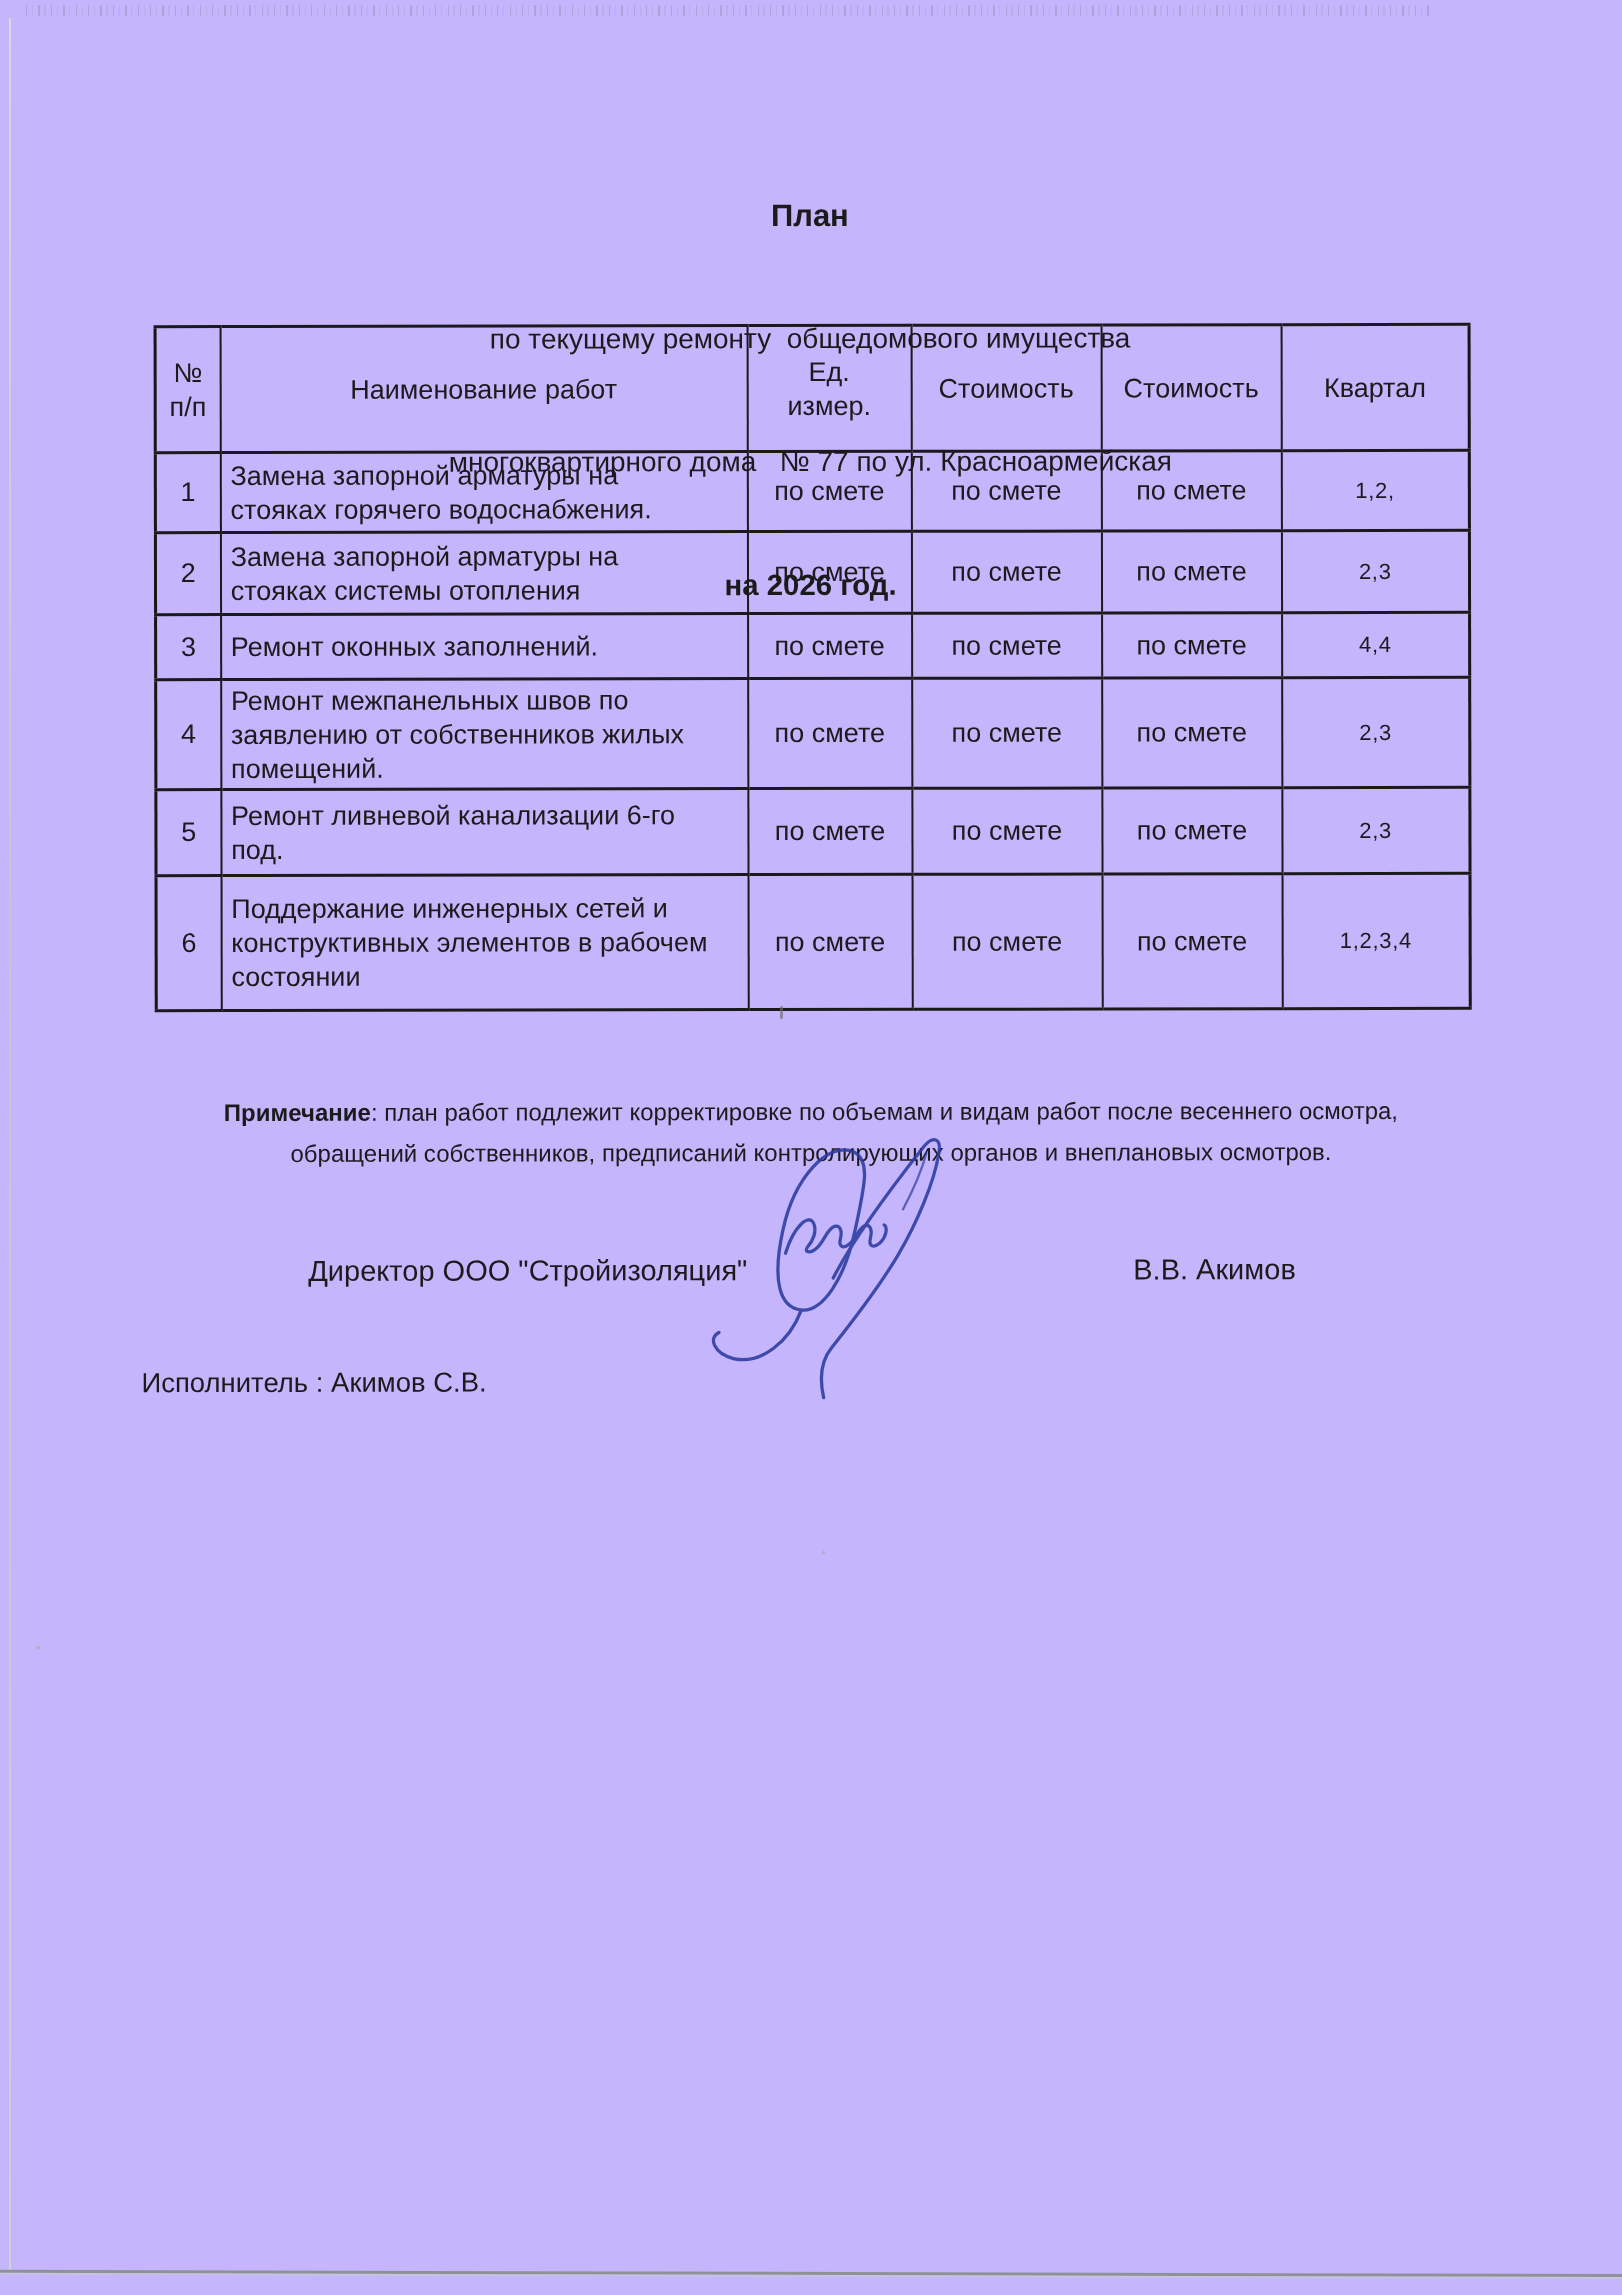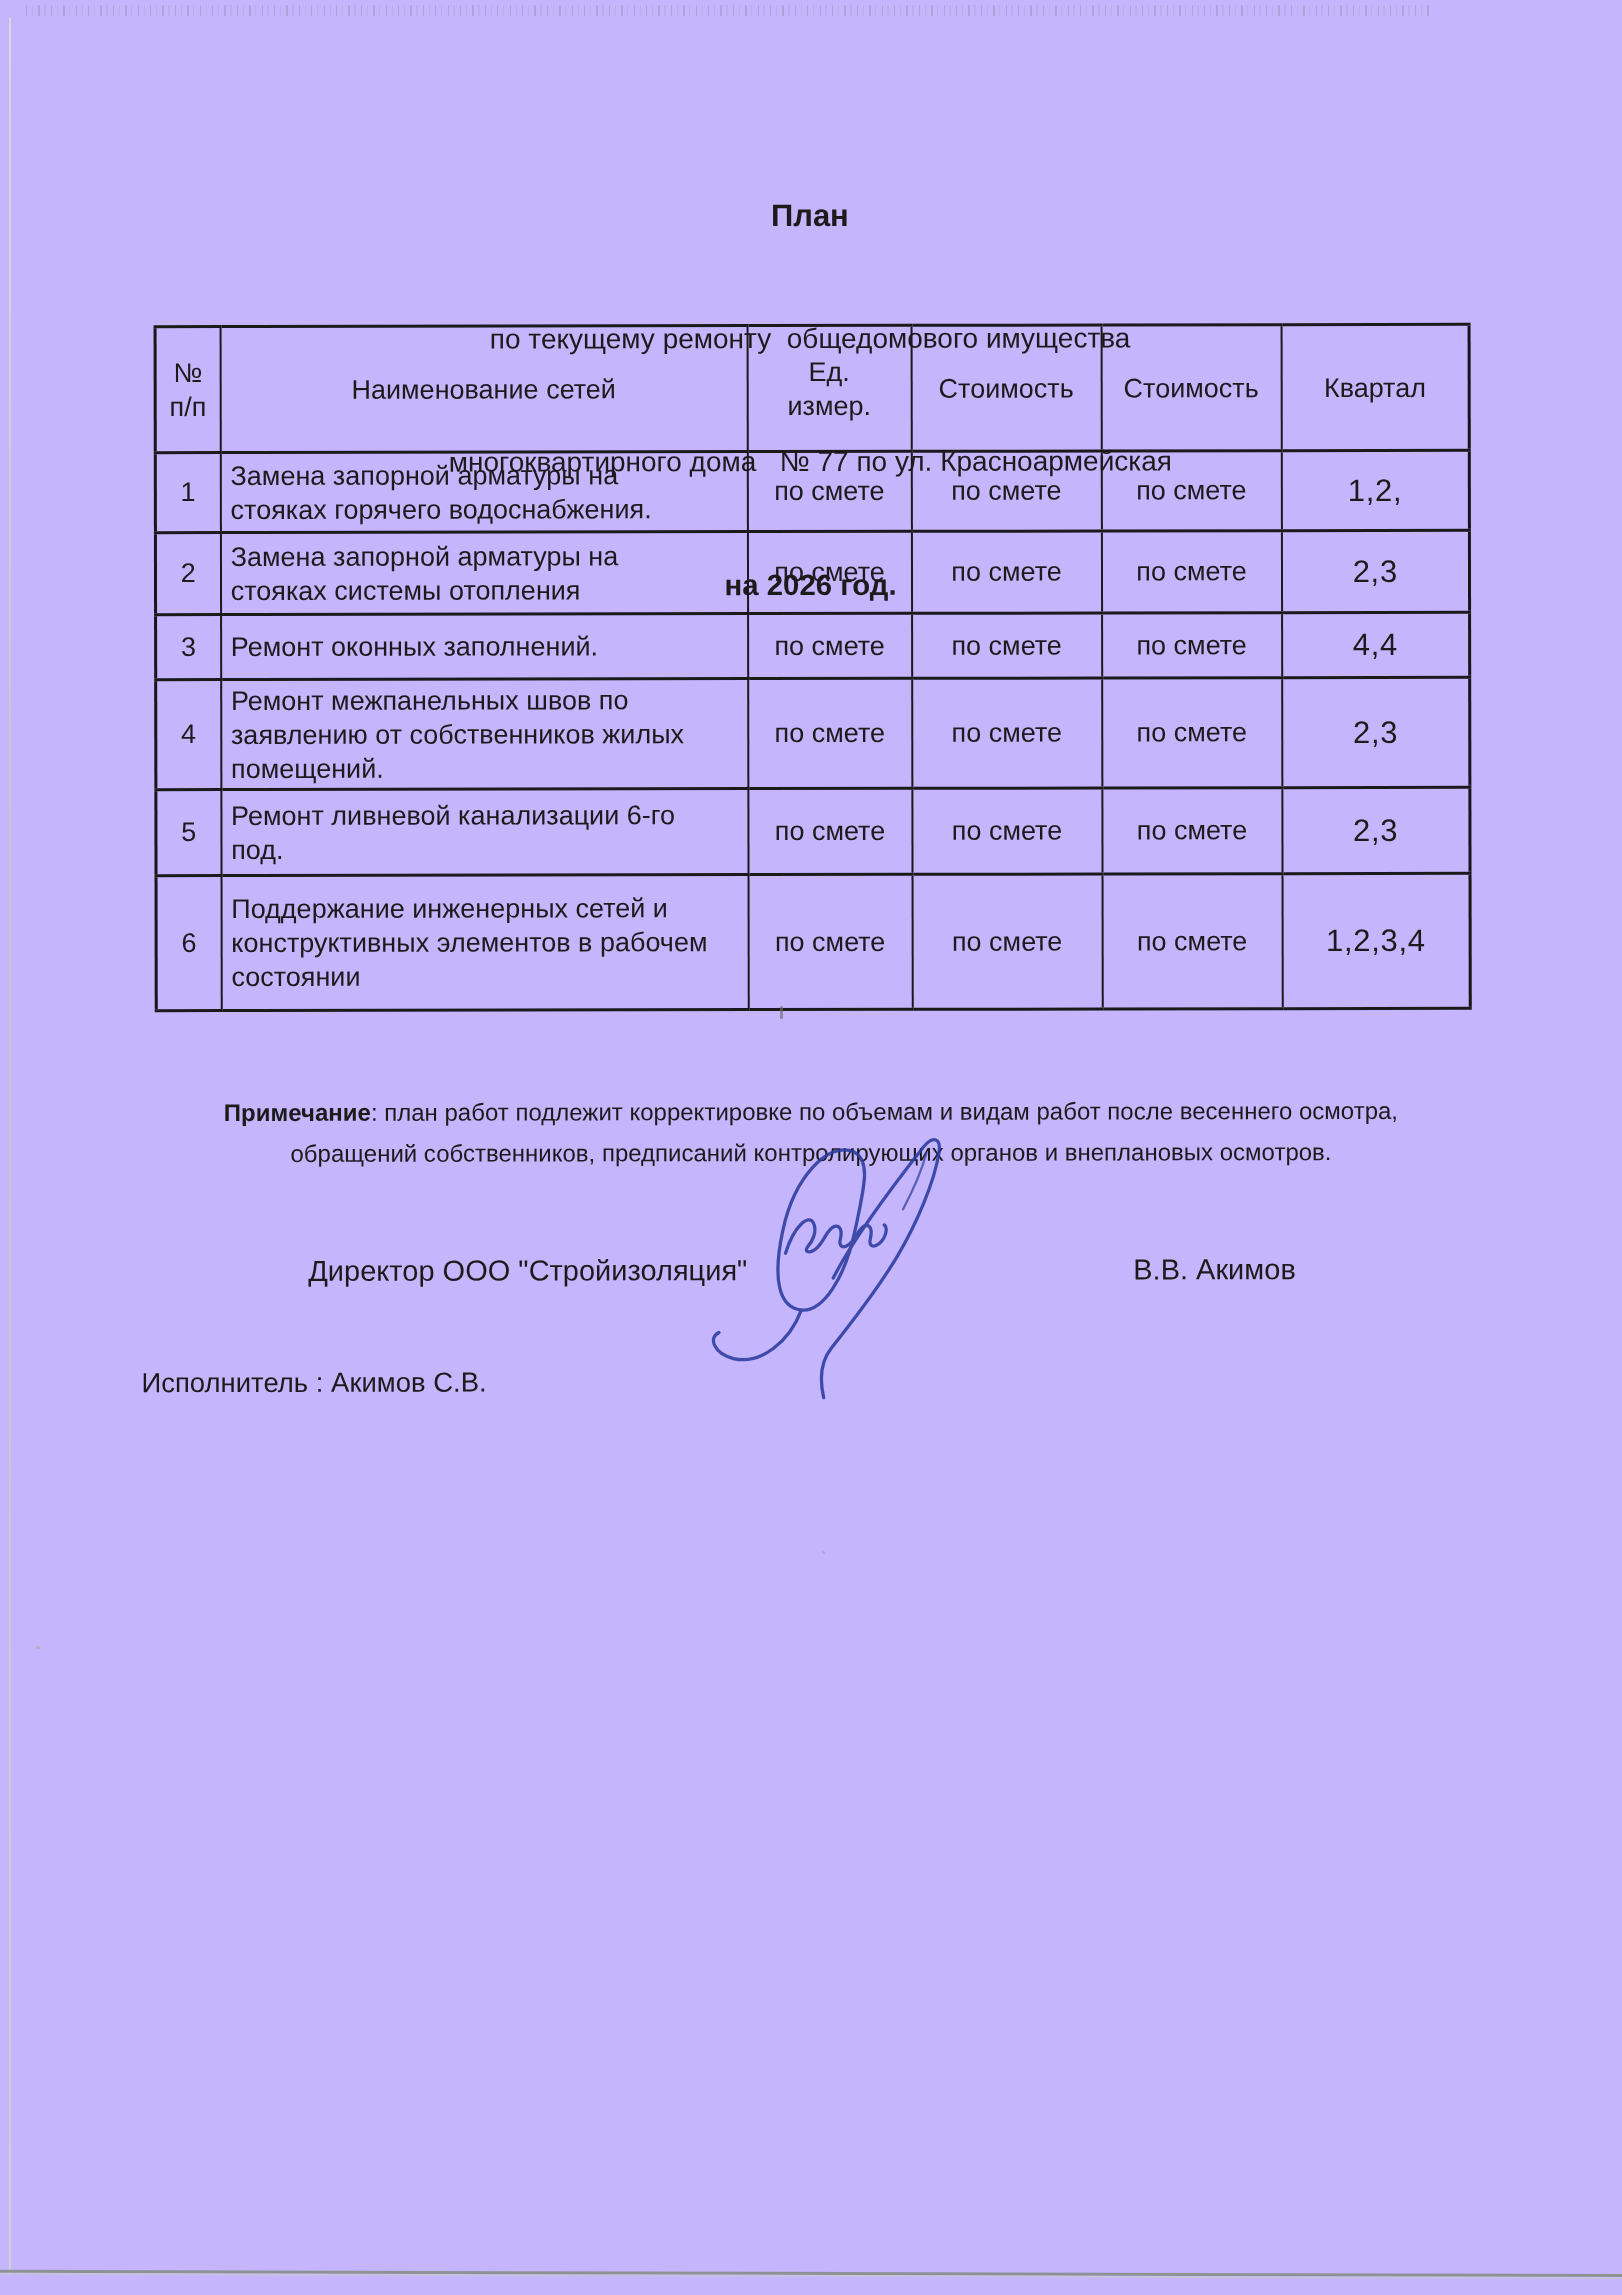--- a/index.html
+++ b/index.html
@@ -36,21 +36,21 @@
     font-weight:400;
     overflow:hidden;
   }
   table.plan th {
     font-size:27px; text-align:center; white-space:pre-line; line-height:34px;
   }
   td.c-num   { font-size:27px; text-align:center; }
   td.c-name  { font-size:27px; text-align:left; padding:2.6px 5.2px 2.6px 9.2px;
                line-height:34px; white-space:pre-line; }
   td.c-mid   { font-size:27px; text-align:center; }
-  td.c-q     { font-size:31px; text-align:center; letter-spacing:0.7px; }
+  td.c-q     { font-size:22px; text-align:center; letter-spacing:0.7px; }
 
   tr.r-head { height:126px; }
   tr.r1 { height:80px; }
   tr.r2 { height:82px; }
   tr.r3 { height:65px; }
   tr.r4 { height:103px; }
   tr.r5 { height:86px; }
   tr.r6 { height:135px; }
 
   
@@ -119,21 +119,21 @@
           <col style="width:527px">
           <col style="width:164px">
         <col style="width:190px">
           <col style="width:180px">
           <col style="width:188px">
       </colgroup>
       <tbody>
         <tr class="r-head">
           <th>№
 п/п</th>
-          <th>Наименование сетей</th>
+          <th>Наименование работ</th>
           <th>Ед.
 измер.</th>
           <th>Стоимость</th>
           <th>Стоимость</th>
           <th>Квартал</th>
         </tr>
         <tr class="r1">
           <td class="c-num">1</td>
           <td class="c-name">Замена запорной арматуры на
 стояках горячего водоснабжения.</td>

